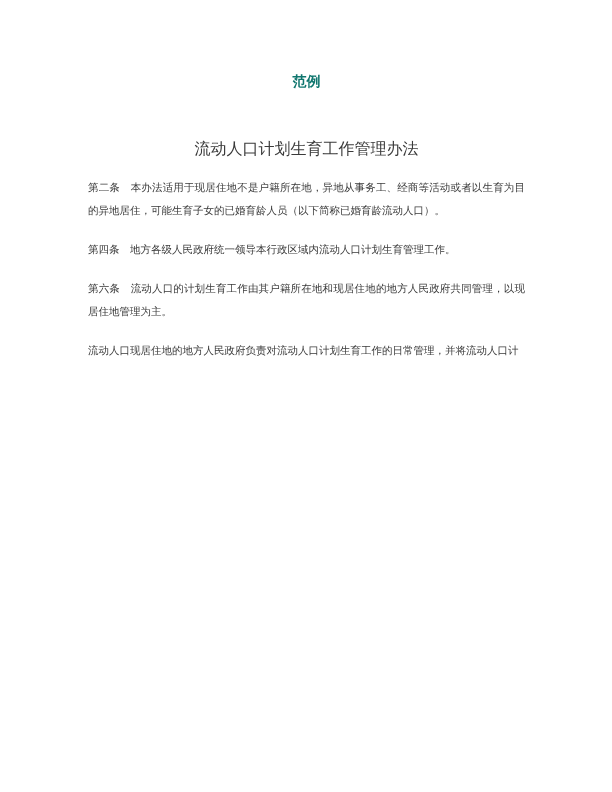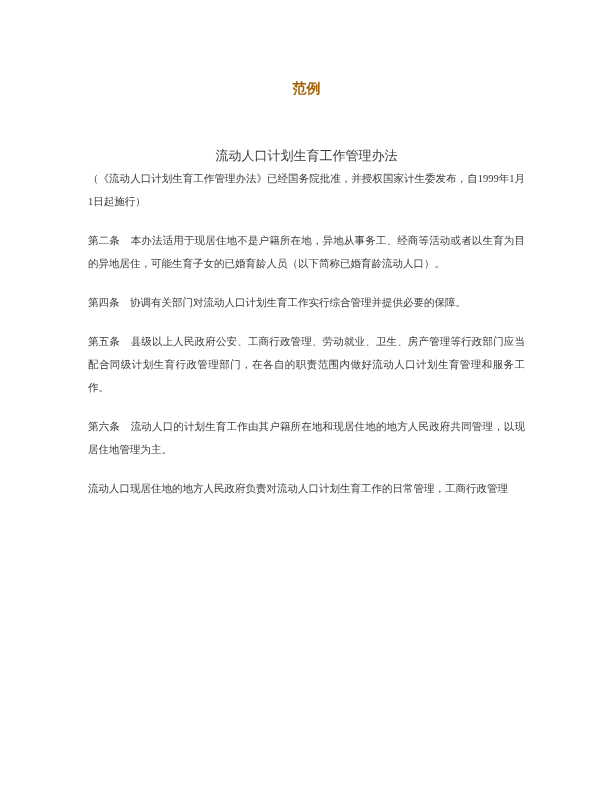--- a/index.html
+++ b/index.html
@@ -17,49 +17,47 @@
     padding: 66px 87px 0 88px;
     overflow: hidden;
     font-family: "Liberation Serif", "DejaVu Serif", serif;
     color: #3a3a3a;
     font-size: 10.5px;
   }
   .sample-label {
     text-align: center;
     font-weight: bold;
     font-size: 14px;
-    color: #a16207;
+    color: #0f766e;
     line-height: 23px;
-    margin: 11px 0 44px 0;
+    margin: 4px 0 44px 0;
   }
   .doc-title {
     text-align: center;
-    font-size: 13px;
+    font-size: 16px;
     font-weight: normal;
     line-height: 23px;
-    margin: 0;
+    margin: 16px;
     color: #3a3a3a;
   }
   .intro, .doc-body p {
     line-height: 23px;
     margin: 0 0 16px 0;
     text-align: justify;
     word-break: break-all;
   }
 </style>
 </head>
 <body>
 
 <div class="page">
   <div class="sample-label">范例</div>
 
   <div class="doc-title">流动人口计划生育工作管理办法</div>
 
-  <p class="intro">（《流动人口计划生育工作管理办法》已经国务院批准，并授权国家计生委发布，自1999年1月1日起施行）</p>
 
   <div class="doc-body">
       <p>第二条　本办法适用于现居住地不是户籍所在地，异地从事务工、经商等活动或者以生育为目的异地居住，可能生育子女的已婚育龄人员（以下简称已婚育龄流动人口）。</p>
-      <p>第四条　协调有关部门对流动人口计划生育工作实行综合管理并提供必要的保障。</p>
-      <p>第五条　县级以上人民政府公安、工商行政管理、劳动就业、卫生、房产管理等行政部门应当配合同级计划生育行政管理部门，在各自的职责范围内做好流动人口计划生育管理和服务工作。</p>
+      <p>第四条　地方各级人民政府统一领导本行政区域内流动人口计划生育管理工作。</p>
       <p>第六条　流动人口的计划生育工作由其户籍所在地和现居住地的地方人民政府共同管理，以现居住地管理为主。</p>
-      <p>流动人口现居住地的地方人民政府负责对流动人口计划生育工作的日常管理，工商行政管理</p>
+      <p>流动人口现居住地的地方人民政府负责对流动人口计划生育工作的日常管理，并将流动人口计</p>
     </div>
 </div>
 
 </body></html>

